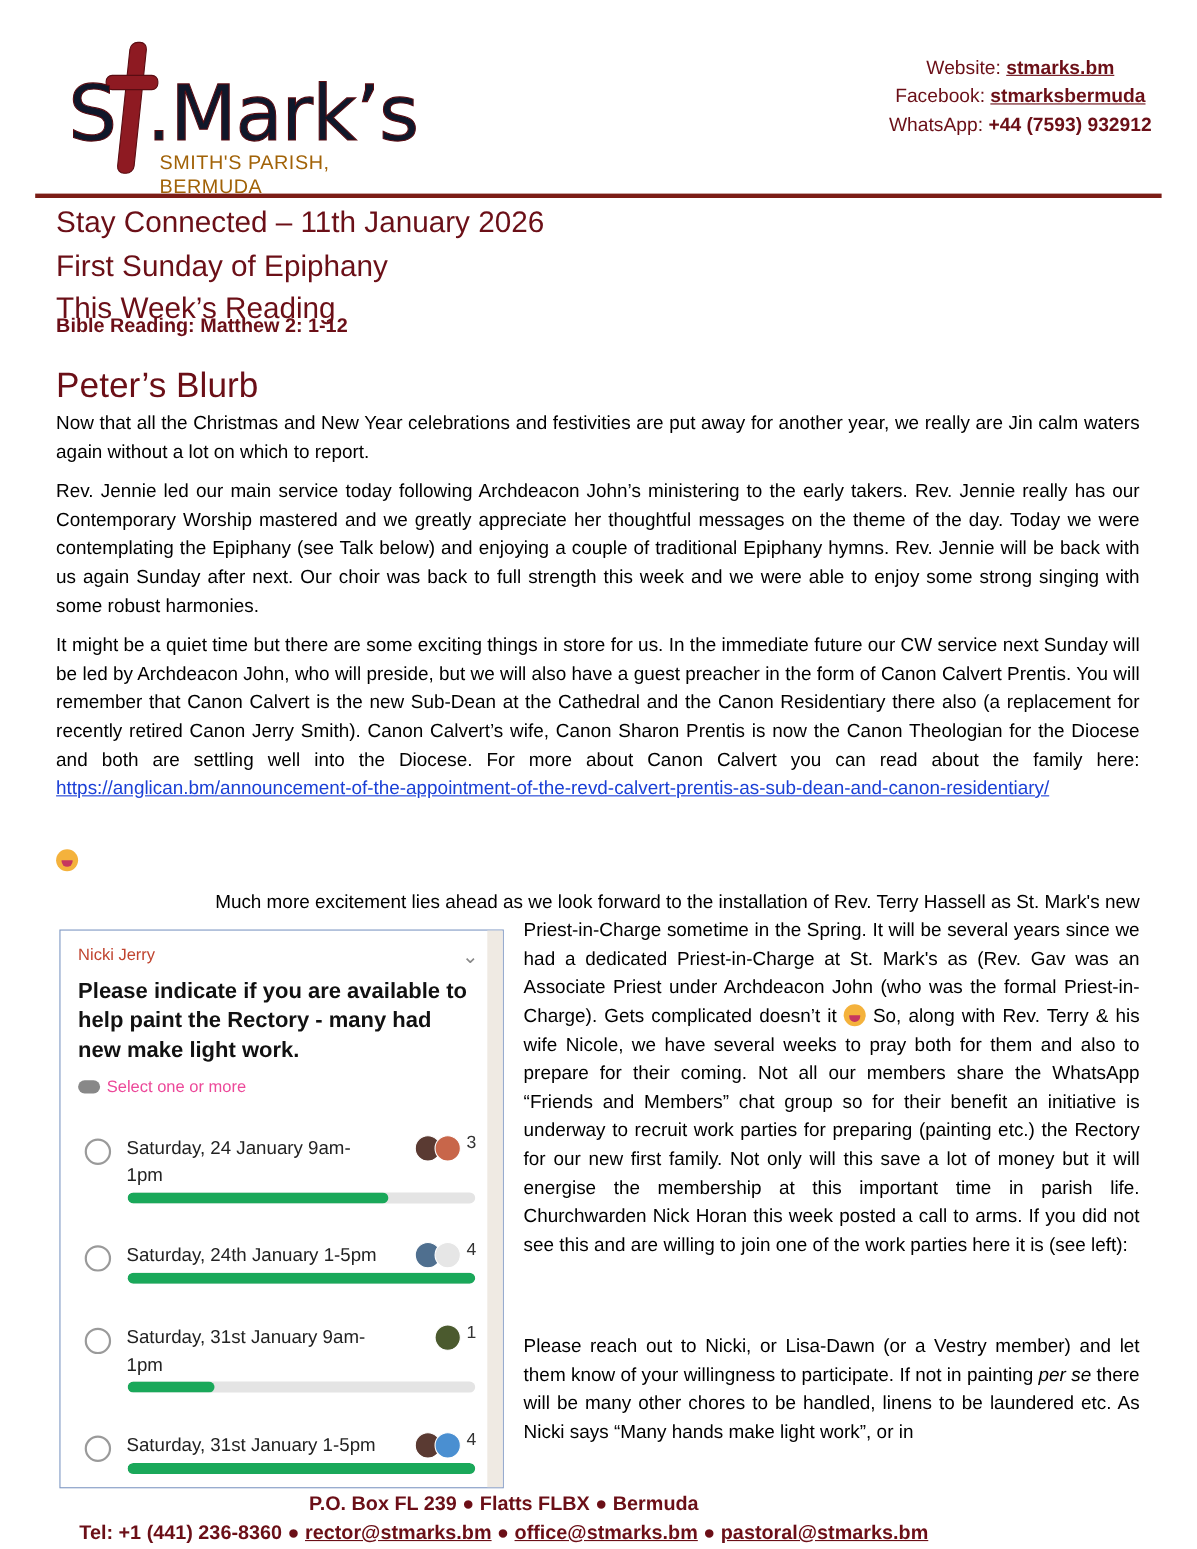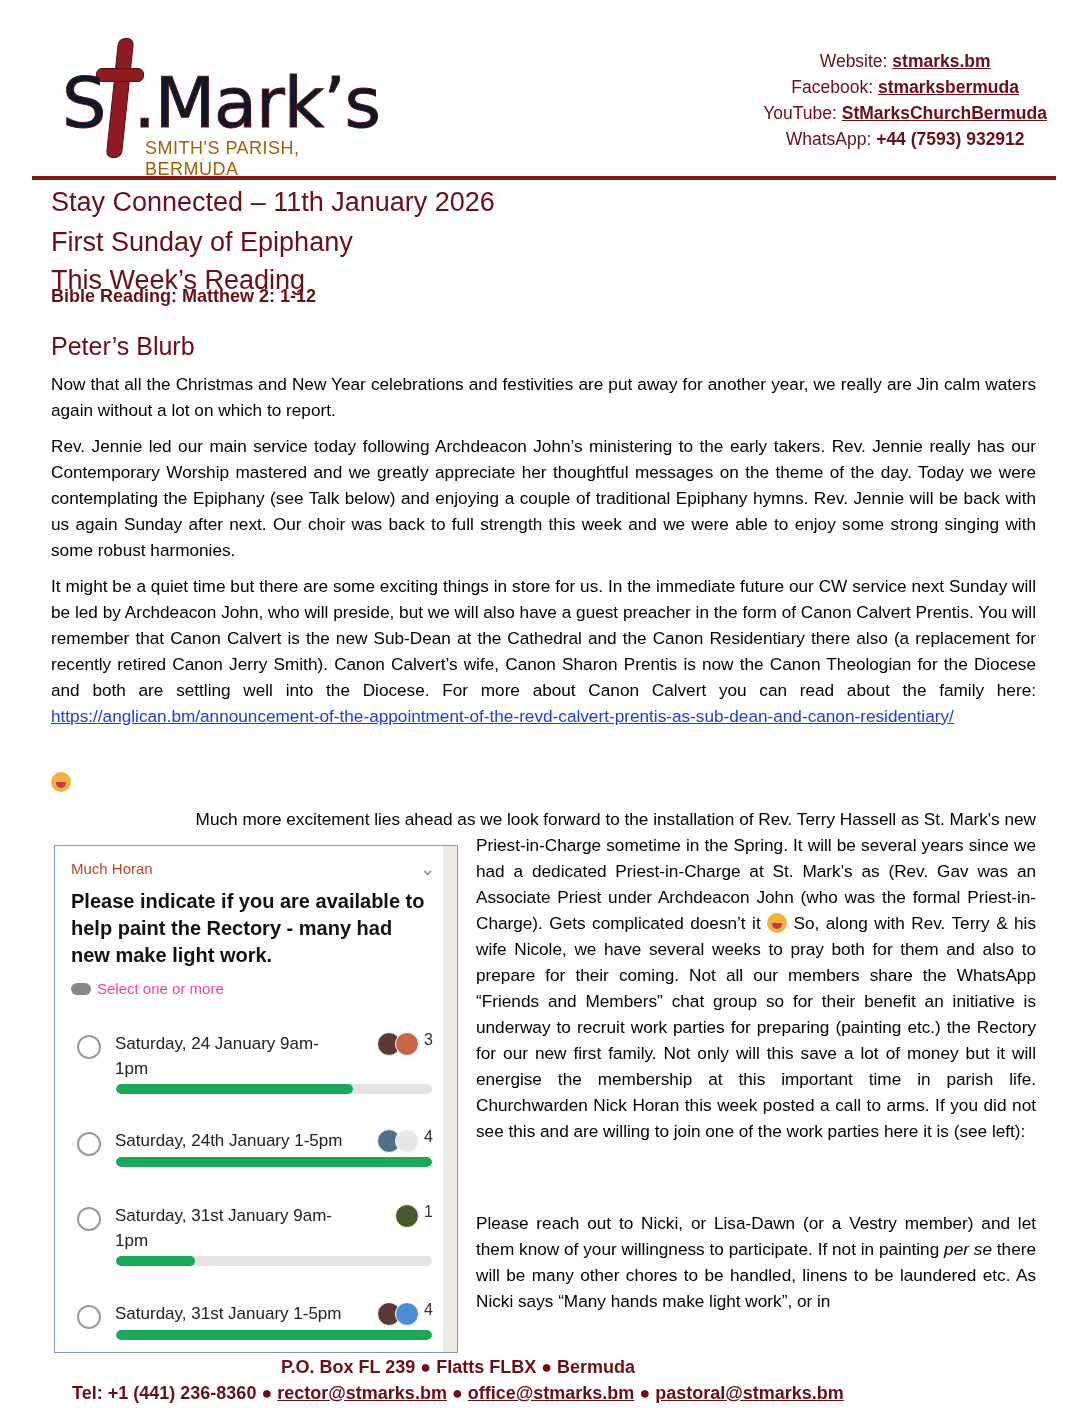--- a/index.html
+++ b/index.html
@@ -19,21 +19,21 @@
 
   .contact { position: absolute; right: 41px; top: 48px; text-align: center; font-size: 17.5px; line-height: 26px; color: #6b0f17; }
   .contact b { text-decoration: underline; font-weight: bold; }
   .contact .phone { text-decoration: none; }
 
   .rule { position: absolute; left: 32px; top: 176px; width: 1024px; height: 4px; background: #7b1d16; }
 
   
   .h1 { position: absolute; left: 51px; font-size: 27px; color: #6b0f17; line-height: 1; }
   .h-small { position: absolute; left: 51px; top: 286px; font-size: 18px; font-weight: bold; color: #6b0f17; }
-  .h-big { position: absolute; left: 51px; top: 332px; font-size: 25px; color: #6b0f17; }
+  .h-big { position: absolute; left: 51px; top: 332px; font-size: 32px; color: #6b0f17; }
 
   
   .p { position: absolute; font-size: 17.2px; line-height: 26px; text-align: justify; }
   .p a { color: #1a3fd6; text-decoration: underline; }
   .emoji { display: inline-block; width: 20px; height: 20px; border-radius: 50%; background: #f4b23c;
            vertical-align: -4px; position: relative; }
   .emoji::after { content: ""; position: absolute; left: 5px; top: 10px; width: 10px; height: 6px; background: #c6365f; border-radius: 0 0 6px 6px; }
 
   
   .poll { position: absolute; left: 54px; top: 845px; width: 404px; height: 508px;
@@ -66,21 +66,20 @@
 <div class="logo">
   <div class="logo-cross-v"></div>
   <div class="logo-cross-h"></div>
   <div class="logo-text"><span style="margin-right:28px">S</span><span>.Mark’s</span></div>
   <div class="logo-sub">SMITH'S PARISH, BERMUDA</div>
 </div>
 
 <div class="contact">
   <div><span>Website: </span><b>stmarks.bm</b></div>
   <div><span>Facebook: </span><b>stmarksbermuda</b></div>
-  <div><span>YouTube: </span><b>StMarksChurchBermuda</b></div>
   <div><span>WhatsApp: </span><b class="phone">+44 (7593) 932912</b></div>
 </div>
 
 <div class="rule"></div>
 
 <div class="h1" style="top:189px">Stay Connected – 11th January 2026</div>
 <div class="h1" style="top:229px">First Sunday of Epiphany</div>
 <div class="h1" style="top:267px">This Week’s Reading</div>
 <div class="h-small">Bible Reading: Matthew 2: 1-12</div>
 <div class="h-big">Peter’s Blurb</div>
@@ -88,21 +87,21 @@
 <div class="p" style="left:51px; top:371px; width:985px;">Now that all the Christmas and New Year celebrations and festivities are put away for another year, we really are Jin calm waters again without a lot on which to report.</div>
 <div class="p" style="left:51px; top:433px; width:985px;">Rev. Jennie led our main service today following Archdeacon John’s ministering to the early takers. Rev. Jennie really has our Contemporary Worship mastered and we greatly appreciate her thoughtful messages on the theme of the day. Today we were contemplating the Epiphany (see Talk below) and enjoying a couple of traditional Epiphany hymns. Rev. Jennie will be back with us again Sunday after next. Our choir was back to full strength this week and we were able to enjoy some strong singing with some robust harmonies.</div>
 <div class="p" style="left:51px; top:573px; width:985px;"><span>It might be a quiet time but there are some exciting things in store for us. In the immediate future our CW service next Sunday will be led by Archdeacon John, who will preside, but we will also have a guest preacher in the form of Canon Calvert Prentis. You will remember that Canon Calvert is the new Sub-Dean at the Cathedral and the Canon Residentiary there also (a replacement for recently retired Canon Jerry Smith). Canon Calvert’s wife, Canon Sharon Prentis is now the Canon Theologian for the Diocese and both are settling well into the Diocese. For more about Canon Calvert you can read about the family here: </span><a>https://anglican.bm/announcement-of-the-appointment-of-the-revd-calvert-prentis-as-sub-dean-and-canon-residentiary/</a></div>
 <div class="p" style="left:51px; top:769px; width:985px;"> <span class="emoji"></span></div>
 <div class="p" style="left:51px; top:806px; width:985px; text-align:right;">Much more excitement lies ahead as we look forward to the installation of Rev. Terry Hassell as St. Mark's new</div>
 <div class="p" style="left:476px; top:832px; width:560px;"><span>Priest-in-Charge sometime in the Spring. It will be several years since we had a dedicated Priest-in-Charge at St. Mark's as (Rev. Gav was an Associate Priest under Archdeacon John (who was the formal Priest-in-Charge). Gets complicated doesn’t it</span> <span class="emoji" style="background:#f4b23c"></span><span> So, along with Rev. Terry &amp; his wife Nicole, we have several weeks to pray both for them and also to prepare for their coming. Not all our members share the WhatsApp “Friends and Members” chat group so for their benefit an initiative is underway to recruit work parties for preparing (painting etc.) the Rectory for our new first family. Not only will this save a lot of money but it will energise the membership at this important time in parish life. Churchwarden Nick Horan this week posted a call to arms. If you did not see this and are willing to join one of the work parties here it is (see left):</span></div>
 <div class="p" style="left:476px; top:1210px; width:560px;"><span>Please reach out to Nicki, or Lisa-Dawn (or a Vestry member) and let them know of your willingness to participate. If not in painting </span><i>per se</i><span> there will be many other chores to be handled, linens to be laundered etc. As Nicki says “Many hands make light work”, or in</span></div>
 
 <div class="poll">
   <div class="poll-edge"></div>
-  <div class="poll-author">Much Horan</div>
+  <div class="poll-author">Nicki Jerry</div>
   <div class="poll-chevron">⌄</div>
   <div class="poll-q">Please indicate if you are available to help paint the Rectory - many had new make light work.</div>
   <div class="poll-hint"><span class="poll-hint-icon"></span><span>Select one or more</span></div>
 
   <div class="opt" style="top:183px">
     <div class="radio"></div>
     <div class="opt-label" style="width:230px">Saturday, 24 January 9am-1pm</div>
     <div class="avatars">
         <span class="avatar" style="background: rgb(90, 58, 50);"></span>
         <span class="avatar" style="background: rgb(200, 102, 74);"></span>

